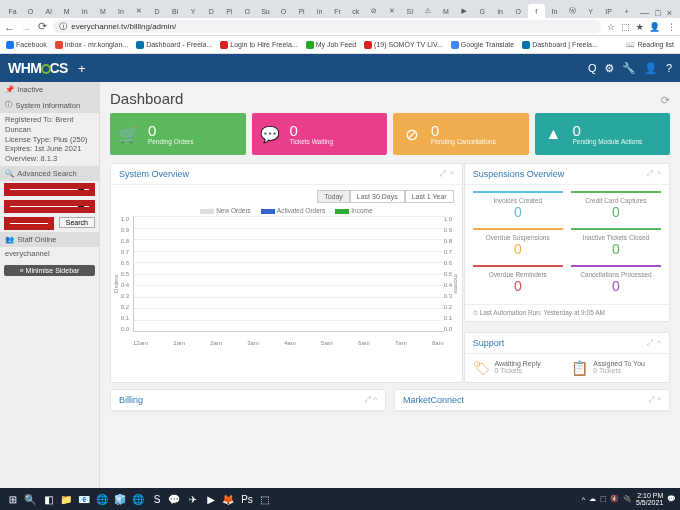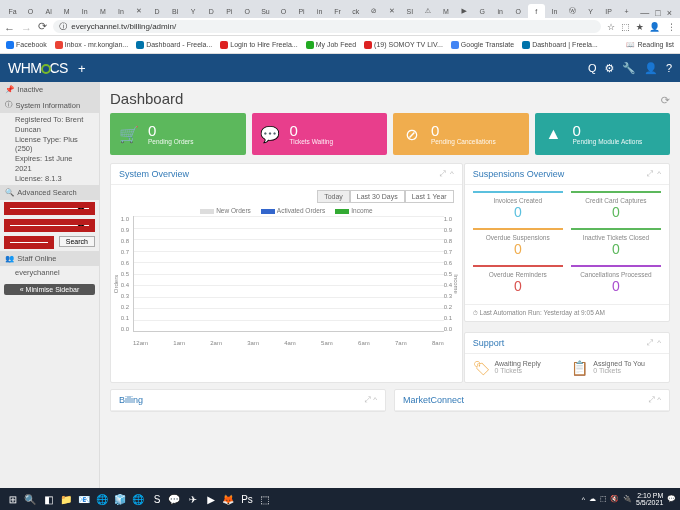--- a/index.html
+++ b/index.html
@@ -11,32 +11,32 @@
 .chrome-ctrl{margin-left:auto;display:flex;gap:6px;padding:0 4px;font-size:9px;color:#555}
 .chrome-addr{height:18px;background:#fff;display:flex;align-items:center;padding:0 4px;gap:6px;border-bottom:1px solid #ddd}
 .nav-btn{color:#555;font-size:11px}
 .addr-bar{flex:1;background:#f1f3f4;border-radius:8px;height:13px;display:flex;align-items:center;padding:0 6px;font-size:8px;color:#333}
 .addr-ico{display:flex;gap:6px;font-size:9px;color:#555}
 .chrome-bm{height:18px;background:#fff;display:flex;align-items:center;padding:0 6px;gap:8px;border-bottom:1px solid #ddd;font-size:7px;color:#444}
 .bm{display:flex;align-items:center;gap:2px;white-space:nowrap}
 .bm-i{width:8px;height:8px;border-radius:2px;display:inline-block}
 
 .whmcs-hd{height:28px;background:#1a4d80;display:flex;align-items:center;padding:0 8px;color:#fff;font-size:9px}
-.logo{font-weight:normal;font-size:14px;letter-spacing:-0.5px}
+.logo{font-weight:bold;font-size:14px;letter-spacing:-0.5px}
 .logo .o{display:inline-block;width:10px;height:10px;border:2px solid #7ab929;border-radius:50%;vertical-align:middle;margin:0 -1px;position:relative}
 .plus{margin:0 10px;font-size:13px}
 .menu{display:flex;gap:12px}
 .menu-item{cursor:pointer}
 .hd-ico{margin-left:auto;display:flex;gap:8px;font-size:11px}
 
 .app{display:flex;height:calc(510px - 18px - 18px - 18px - 28px - 22px)}
 .sidebar{width:100px;background:#efefef;border-right:1px solid #ddd;font-size:7.5px;overflow:hidden}
 .sb-sec{padding:3px 5px;background:#ddd;color:#555;font-size:7.5px;display:flex;align-items:center;gap:3px}
 .sb-link{display:block;padding:2px 5px;color:#0066cc;text-decoration:underline;cursor:pointer}
-.sb-info{padding:2px 15px;color:#555;line-height:1.3}
+.sb-info{padding:2px 5px;color:#555;line-height:1.3}
 .sb-sel{width:calc(100% - 8px);margin:2px 4px;font-size:7px;height:13px;border:6px solid #b91c1c;background:#fff}
 .sb-btn{float:right;margin:2px 4px;font-size:7px;padding:1px 6px;border:1px solid #aaa;background:#f5f5f5}
 .sb-min{background:#555;color:#fff;text-align:center;padding:2px;margin:4px;font-size:7px;border-radius:2px}
 .main{flex:1;padding:8px 10px;overflow:hidden}
 .dash-hd{display:flex;align-items:flex-end;margin-bottom:6px}
 .dash-hd h1{font-size:15px;font-weight:400;color:#444}
 .dash-ref{margin-left:auto;color:#999;font-size:11px}
 .widgets{display:flex;gap:6px;margin-bottom:8px}
 .wdg{flex:1;height:42px;border-radius:2px;color:#fff;display:flex;align-items:center;padding:0 8px;gap:8px}
 .wdg-ico{width:22px;height:22px;display:flex;align-items:center;justify-content:center;font-size:16px}
@@ -165,21 +165,21 @@
 
 <div class="app">
 
   <div class="sidebar">
     <div class="sb-sec">📌 <span>Inactive</span></div>
     <div class="sb-sec">ⓘ <span>System Information</span></div>
     <div class="sb-info" id="sysinfo">
         <div>Registered To: Brent Duncan</div>
         <div>License Type: Plus (250)</div>
         <div>Expires: 1st June 2021</div>
-        <div>License: 8.1.3</div>
+        <div>Overview: 8.1.3</div>
       </div>
     <div class="sb-sec">🔍 <span>Advanced Search</span></div>
     <select class="sb-sel"><option>Clients</option></select>
     <select class="sb-sel"><option>Client Name</option></select>
     <input class="sb-sel" style="width: 50px; margin-right: 0px;">
     <button class="sb-btn">Search</button>
     <div style="clear:both"></div>
     <div class="sb-sec">👥 <span>Staff Online</span></div>
     <div class="sb-info">everychannel</div>
     <div class="sb-min">« Minimise Sidebar</div>

